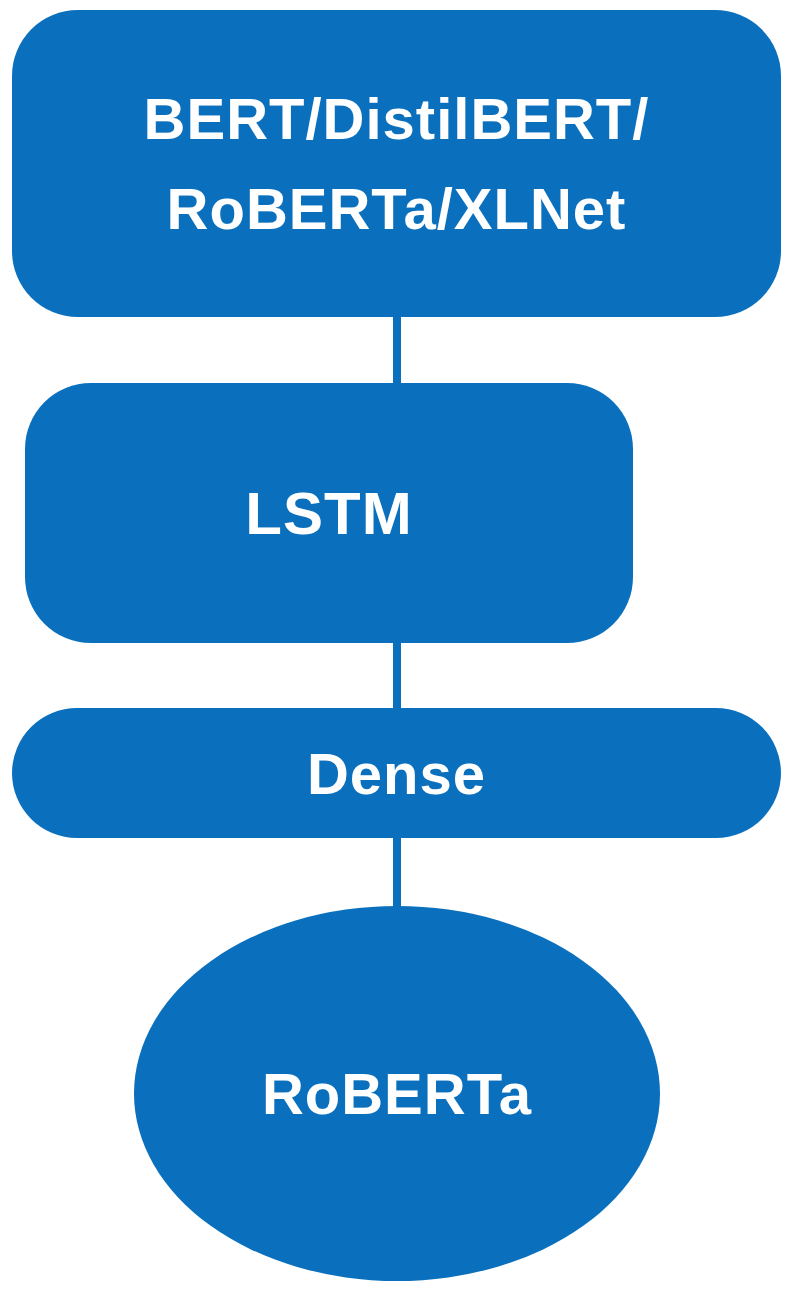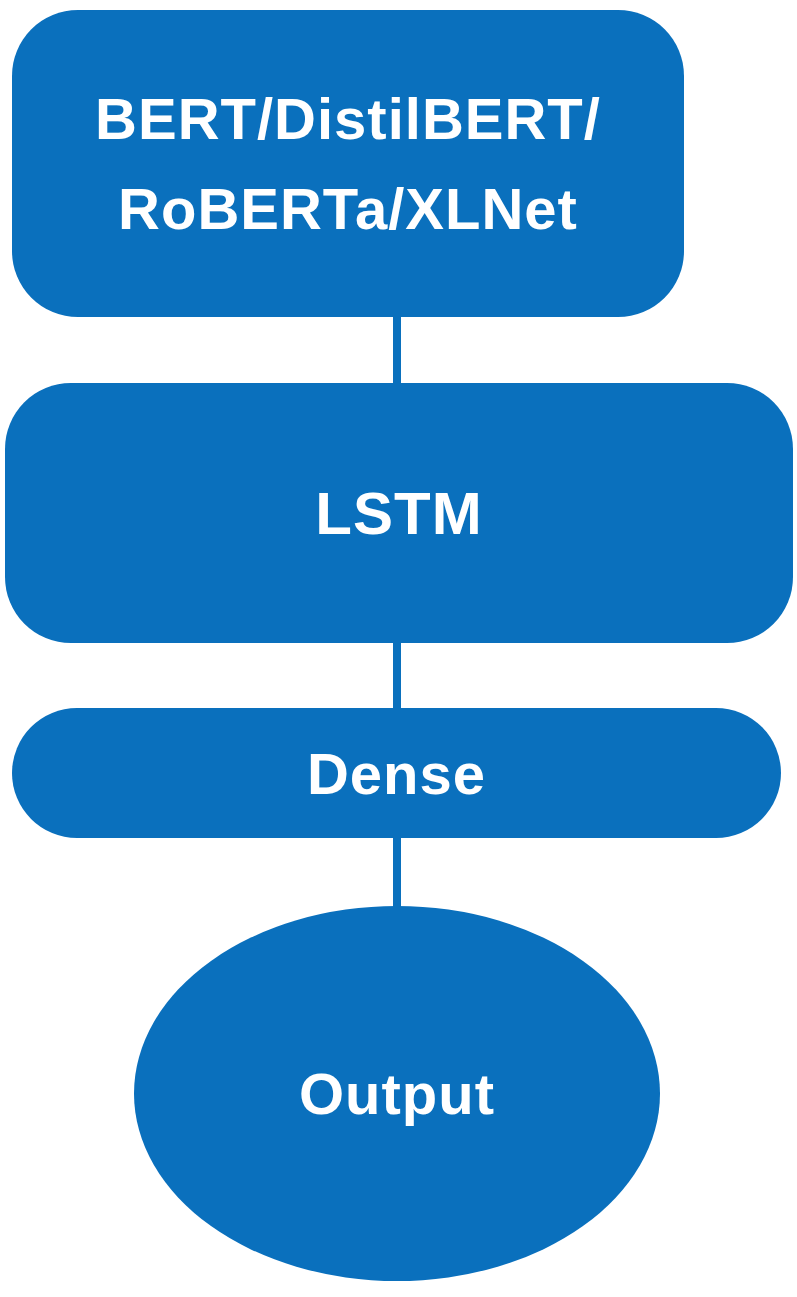--- a/index.html
+++ b/index.html
@@ -26,27 +26,27 @@
     display:flex;
     flex-direction:column;
     align-items:center;
     justify-content:center;
     text-align:center;
     font-weight:700;
     letter-spacing:1px;
   }
   .node .line{display:block;}
   #node-transformers{
-    left:12px; top:10px; width:672px; height:307px;
+    left:12px; top:10px; width:769px; height:307px;
     border-radius:66px;
     font-size:58px;
     line-height:1.55;
   }
   #node-lstm{
-    left:5px; top:383px; width:788px; height:260px;
+    left:25px; top:383px; width:608px; height:260px;
     border-radius:66px;
     font-size:60px;
   }
   #node-dense{
     left:12px; top:708px; width:769px; height:130px;
     border-radius:65px;
     font-size:58px;
     justify-content:center;
   }
   #node-output{
@@ -82,16 +82,16 @@
 
   <div class="connector" id="connector-2"></div>
 
   <div class="node" id="node-dense">
     <span class="line">Dense</span>
   </div>
 
   <div class="connector" id="connector-3"></div>
 
   <div class="node" id="node-output">
-    <span class="line">Output</span>
+    <span class="line">RoBERTa</span>
   </div>
 
 </div>
 
 </body></html>

